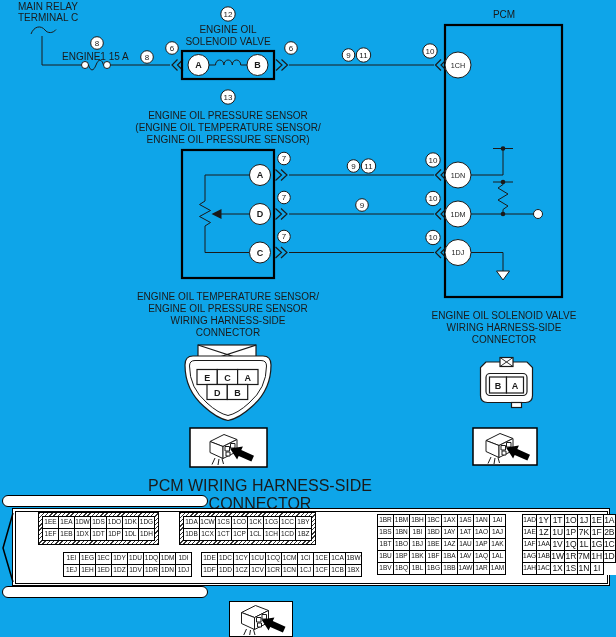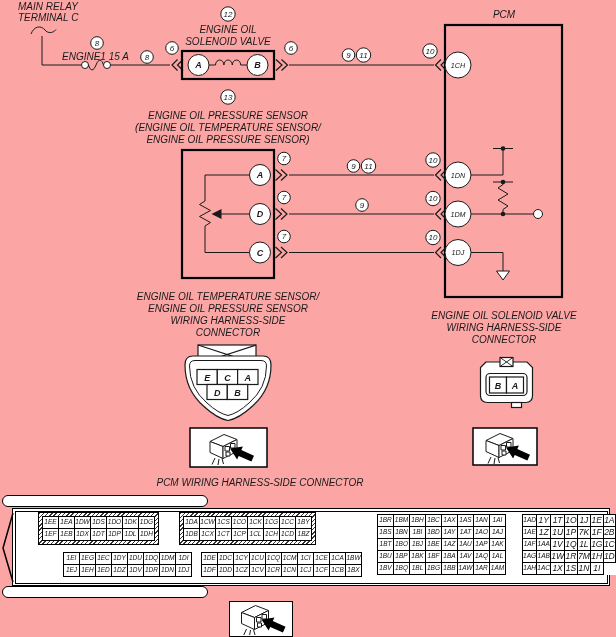--- a/index.html
+++ b/index.html
@@ -1,31 +1,31 @@
 <!DOCTYPE html>
 <html><head>
 <meta charset="utf-8">
 <style>
   html,body{margin:0;padding:0;background:#fff;}
-  #page{position:relative;width:616px;height:637px;background:#fca5a5;overflow:hidden;
-        font-family:"Liberation Sans",sans-serif;color:#1a1a1a;font-style:italic;}
+  #page{position:relative;width:616px;height:637px;background:#0ea5e9;overflow:hidden;
+        font-family:"Liberation Sans",sans-serif;color:#1a1a1a;}
   svg{font-family:"Liberation Sans",sans-serif;}
   svg text{fill:#1a1a1a;}
   .lbl{font-size:10px;}
   .lblc{font-size:10px;text-anchor:middle;}
   .term{font-size:9px;text-anchor:middle;font-weight:bold;}
   .term3{font-size:7.2px;text-anchor:middle;}
   .co{font-size:8px;text-anchor:middle;}
   .wire{stroke:#1a1a1a;stroke-width:1;fill:none;}
   .box{stroke:#000;stroke-width:2.2;fill:none;}
   .thin{stroke:#1a1a1a;stroke-width:1;fill:#fff;}
   .chv{stroke:#1a1a1a;stroke-width:1.2;fill:none;}
   
   #pcm-title{position:absolute;top:477px;left:100px;width:320px;text-align:center;
-             font-size:10px;}
+             font-size:16px;}
   .tab{position:absolute;left:2px;width:206px;height:12px;border:1.5px solid #000;
        border-radius:6px;background:#fff;box-sizing:border-box;}
   #conn-body{position:absolute;left:12px;top:508px;width:598px;height:78px;
              border:1.5px solid #000;box-sizing:border-box;background:#fff;}
   #conn-body .inner{position:absolute;inset:1.5px;border:1px solid #000;}
   #left-point{position:absolute;left:0;top:508px;width:16px;height:78px;}
   .blk{position:absolute;padding-left:38px;}
   .hatch{border:1px solid #000;padding:3px;
          background:repeating-linear-gradient(135deg,#333 0,#333 1px,#fff 1px,#fff 3px);}
   table.pingrid{border-collapse:collapse;background:#fff;}

